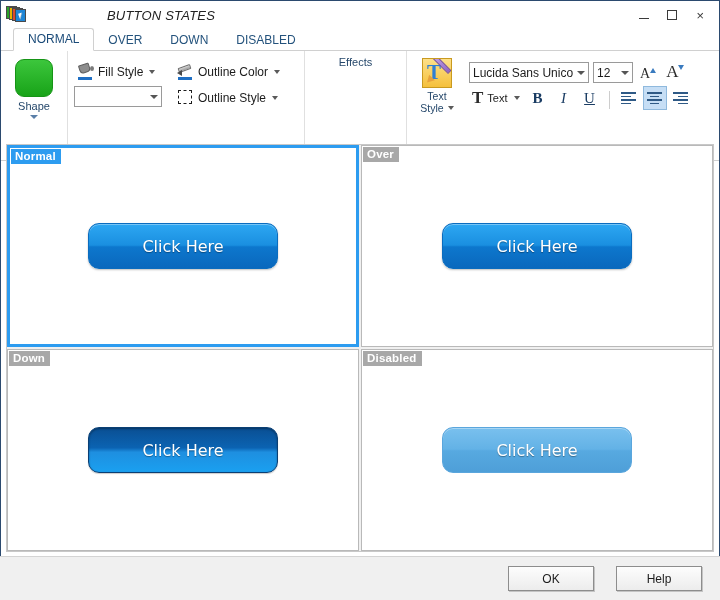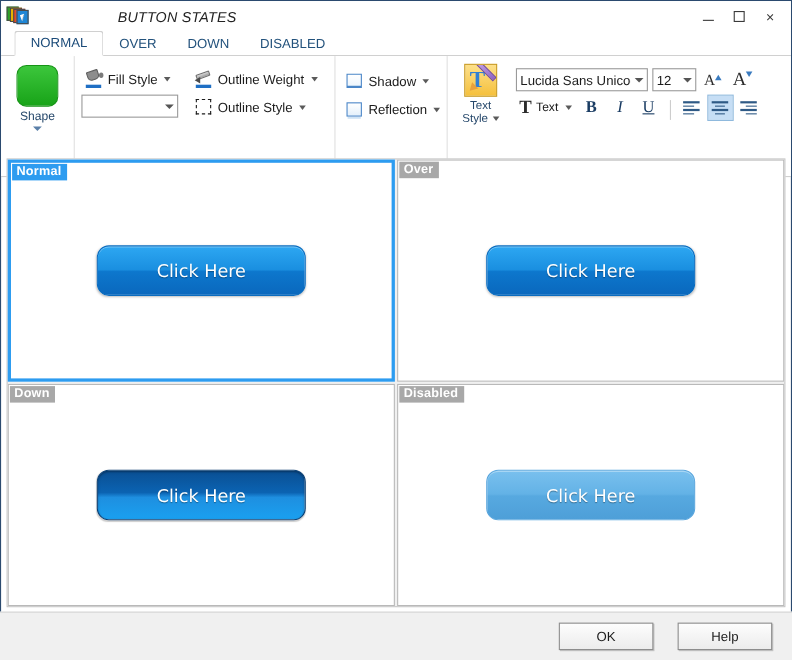--- a/index.html
+++ b/index.html
@@ -512,62 +512,40 @@
         </div>
 
         <div class="rows" style="width:132px">
           <div class="row">
             <div class="ctl">
               <span class="icn icn-pencil">
                 <span class="shaft"></span>
                   <span class="tip"></span>
                   <span class="bar"></span>
               </span>
-              <span class="lbl">Outline Weight</span>
+              <span class="lbl">Outline Color</span>
               <span class="caret"></span>
             </div>
           </div>
           <div class="row">
             <div class="ctl">
               <span class="icn">
                   <span class="icn-dash" style="display:block"></span>
                 </span>
               <span class="lbl">Outline Style</span>
               <span class="caret"></span>
             </div>
           </div>
         </div>
       </div>
     </div>
     <div class="group-title">Shape Style</div>
   </div>
 
   <div class="group" style="width:102px">
-    <div class="group-body">
-      <div class="rows" style="padding-top:5px">
-        <div class="row">
-          <div class="ctl">
-            <span class="icn">
-                <span class="icn-sq-blue" style="display:block"></span>
-              </span>
-            <span class="lbl">Shadow</span>
-            <span class="caret"></span>
-          </div>
-        </div>
-        <div class="row">
-          <div class="ctl">
-            <span class="icn">
-                <span class="icn-sq-refl" style="display:block"></span>
-              </span>
-            <span class="lbl">Reflection</span>
-            <span class="caret"></span>
-          </div>
-        </div>
-      </div>
-    </div>
     <div class="group-title">Effects</div>
   </div>
 
   <div class="group" style="flex:1">
     <div class="group-body">
       <div style="display:flex; gap:8px; width:100%">
         <div class="textstyle-big">
           <div class="ts-icon">
             <span class="tglyph">T</span>
               <span class="pen"></span>

